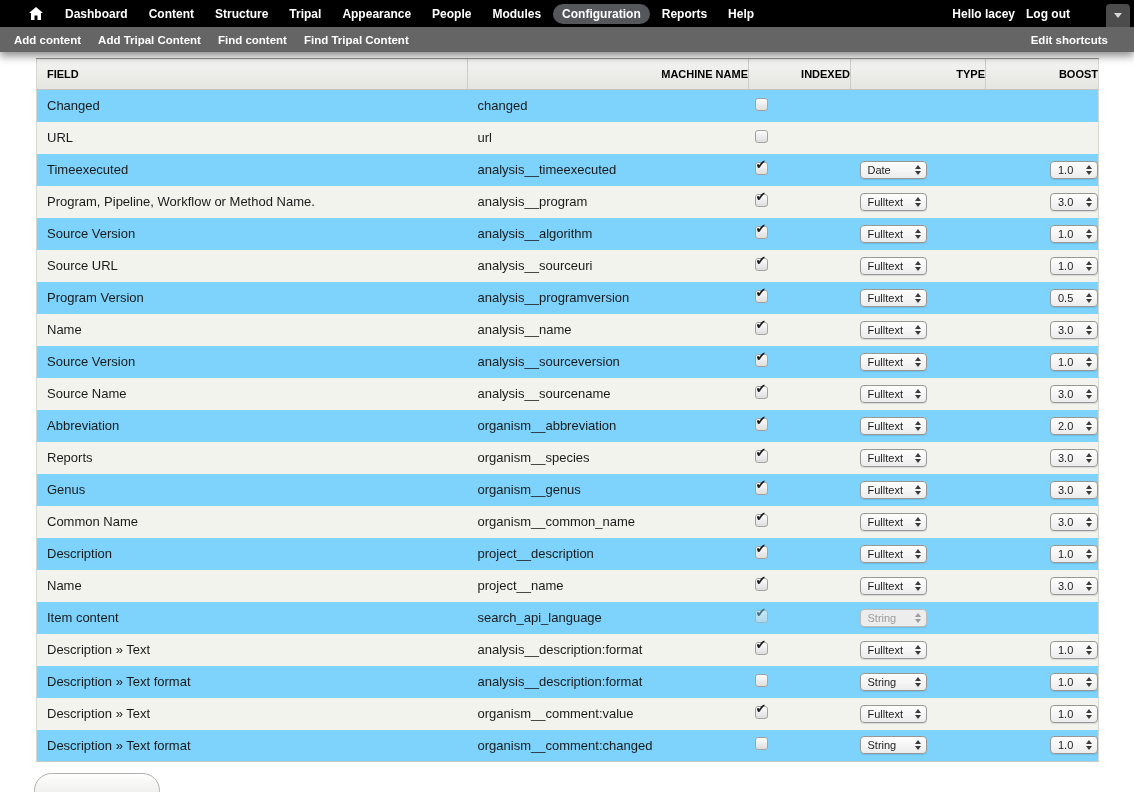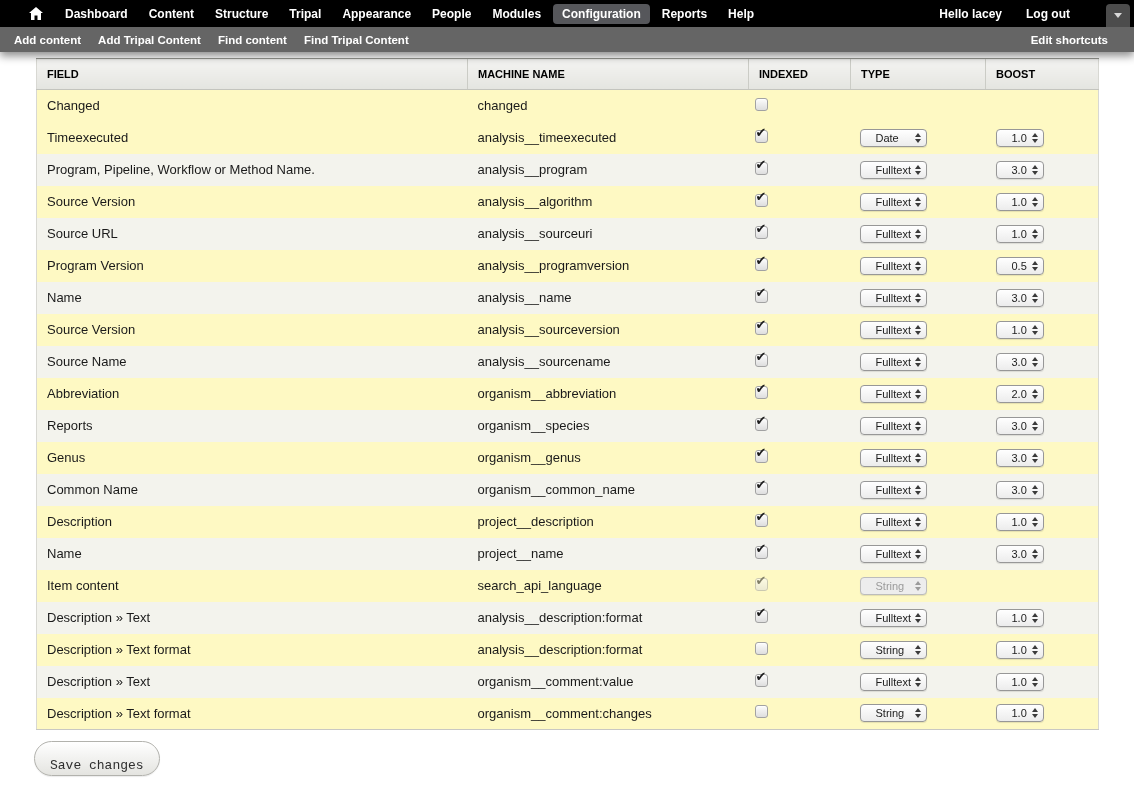--- a/index.html
+++ b/index.html
@@ -7,22 +7,22 @@
     font-family:"Liberation Sans","DejaVu Sans",sans-serif; }
 
   
   #admin-toolbar { position:relative; height:27px; background:#000; display:flex;
     align-items:center; padding:0 24px; z-index:30; }
   .home-btn { display:flex; align-items:center; justify-content:center;
     width:24px; height:27px; cursor:pointer; }
   .menu-list { display:flex; align-items:center; margin-left:8px; }
   .menu-item { color:#fff; font-size:12px; font-weight:bold; padding:3px 9px;
     margin-right:3px; cursor:pointer; white-space:nowrap; }
-  .menu-item.active { background:#56575b; border-radius:4px; }
-  .toolbar-right { margin-left:auto; display:flex; align-items:center; gap:24px;
+  .menu-item.active { background:#56575b; border-radius:10px; }
+  .toolbar-right { margin-left:auto; display:flex; align-items:center; gap:11px;
     padding-right:40px; }
   .toolbar-right span { color:#fff; font-size:12px; font-weight:bold; cursor:pointer; }
   .toolbar-toggle { position:absolute; right:4px; top:4px; width:24px; height:23px;
     background:#4c4c4c; border-radius:4px 4px 0 0; display:flex; align-items:center;
     justify-content:center; cursor:pointer; z-index:40; }
   .toolbar-toggle i { display:block; width:0; height:0; border-left:4px solid transparent;
     border-right:4px solid transparent; border-top:5px solid #d8d8d8; }
 
   
   #shortcut-bar { position:relative; height:25px; background:#656565; display:flex;
@@ -40,45 +40,45 @@
     border-bottom:1px solid #c8c8c3; }
   col.w-field   { width:431px; }
   col.w-machine { width:281px; }
   col.w-indexed { width:102px; }
   col.w-type    { width:135px; }
   col.w-boost   { width:113px; }
   thead th { height:31px; text-align:left; font-size:11px; font-weight:bold;
     color:#000; padding:0 0 0 10px; vertical-align:middle;
     background:linear-gradient(#f4f4f2,#e4e5e0);
     border-top:1px solid #94958f; border-bottom:1px solid #c3c4be; }
-  thead th + th { border-left:1px solid #cbccc6; }
+  thead th + th { border-left:1px solid #cbccc6;text-align:right; }
   tbody tr { height:32px; }
   tbody tr.even { background:#f3f3ed; }
-  tbody tr.odd  { background:#fef9c3; }
+  tbody tr.odd  { background:#7dd3fc; }
   td { vertical-align:middle; font-size:13px; color:#1a1a1a; }
   td.c-field   { padding-left:10px; }
   td.c-machine { padding-left:10px; }
   td.c-indexed { padding-left:6px; }
   td.c-type    { padding-left:9px; }
-  td.c-boost   { padding-left:10px; }
+  td.c-boost   { padding-left:10px;text-align:right; }
 
   
   .checkbox { position:relative; display:inline-block; width:13px; height:13px;
     border:1px solid #a2a2a2; border-radius:3px;
     background:linear-gradient(#fcfcfc,#dedede); cursor:pointer;
     box-shadow:inset 0 1px 1px rgba(255,255,255,.8); }
   .checkbox .mark { display:none; }
   .checkbox.checked .mark { display:block; position:absolute; top:-5px; left:0px;
     font-size:13px; line-height:14px; color:#1c1c1c; }
   .checkbox.checked .mark::after { content:"\2714"; }
   .checkbox.disabled { opacity:.55; cursor:default; }
 
   
   .mac-select { display:inline-flex; align-items:center; justify-content:space-between;
-    height:18px; border:1px solid #979797; border-radius:4px; padding:0 5px 0 15px;
+    height:18px; border:1px solid #979797; border-radius:4px; padding:0 5px 0 7px;
     background:linear-gradient(#ffffff,#ececec); font-size:11px; color:#1c1c1c;
     cursor:pointer; box-shadow:0 1px 1px rgba(0,0,0,.10); }
   .mac-select.type  { width:67px; }
   .mac-select.boost { width:48px; }
   .sel-text { overflow:hidden; white-space:nowrap; }
   .arrows { display:inline-flex; flex-direction:column; align-items:center; gap:2px;
     margin-left:4px; }
   .arrows .up { width:0; height:0; border-left:3.5px solid transparent;
     border-right:3.5px solid transparent; border-bottom:4px solid #3a3a3a; }
   .arrows .dn { width:0; height:0; border-left:3.5px solid transparent;
@@ -157,20 +157,33 @@
     <td class="c-indexed">
       <span class="checkbox"></span>
     </td>
     <td class="c-type">
       
     </td>
     <td class="c-boost">
       
     </td>
   </tr>
+        <tr class="even">
+    <td class="c-field"><span>URL</span></td>
+    <td class="c-machine"><span>url</span></td>
+    <td class="c-indexed">
+      <span class="checkbox"></span>
+    </td>
+    <td class="c-type">
+      
+    </td>
+    <td class="c-boost">
+      
+    </td>
+  </tr>
         <tr class="odd">
     <td class="c-field"><span>Timeexecuted</span></td>
     <td class="c-machine"><span>analysis__timeexecuted</span></td>
     <td class="c-indexed">
       <span class="checkbox checked"><i class="mark"></i></span>
     </td>
     <td class="c-type">
       <span class="mac-select type">
         <span class="sel-text">Date</span>
         <span class="arrows">
@@ -603,21 +616,21 @@
         <span class="sel-text">1.0</span>
         <span class="arrows">
                 <i class="up"></i>
                 <i class="dn"></i>
               </span>
       </span>
     </td>
   </tr>
         <tr class="odd">
     <td class="c-field"><span>Description » Text format</span></td>
-    <td class="c-machine"><span>organism__comment:changes</span></td>
+    <td class="c-machine"><span>organism__comment:changed</span></td>
     <td class="c-indexed">
       <span class="checkbox"></span>
     </td>
     <td class="c-type">
       <span class="mac-select type">
         <span class="sel-text">String</span>
         <span class="arrows">
                 <i class="up"></i>
                 <i class="dn"></i>
               </span>

